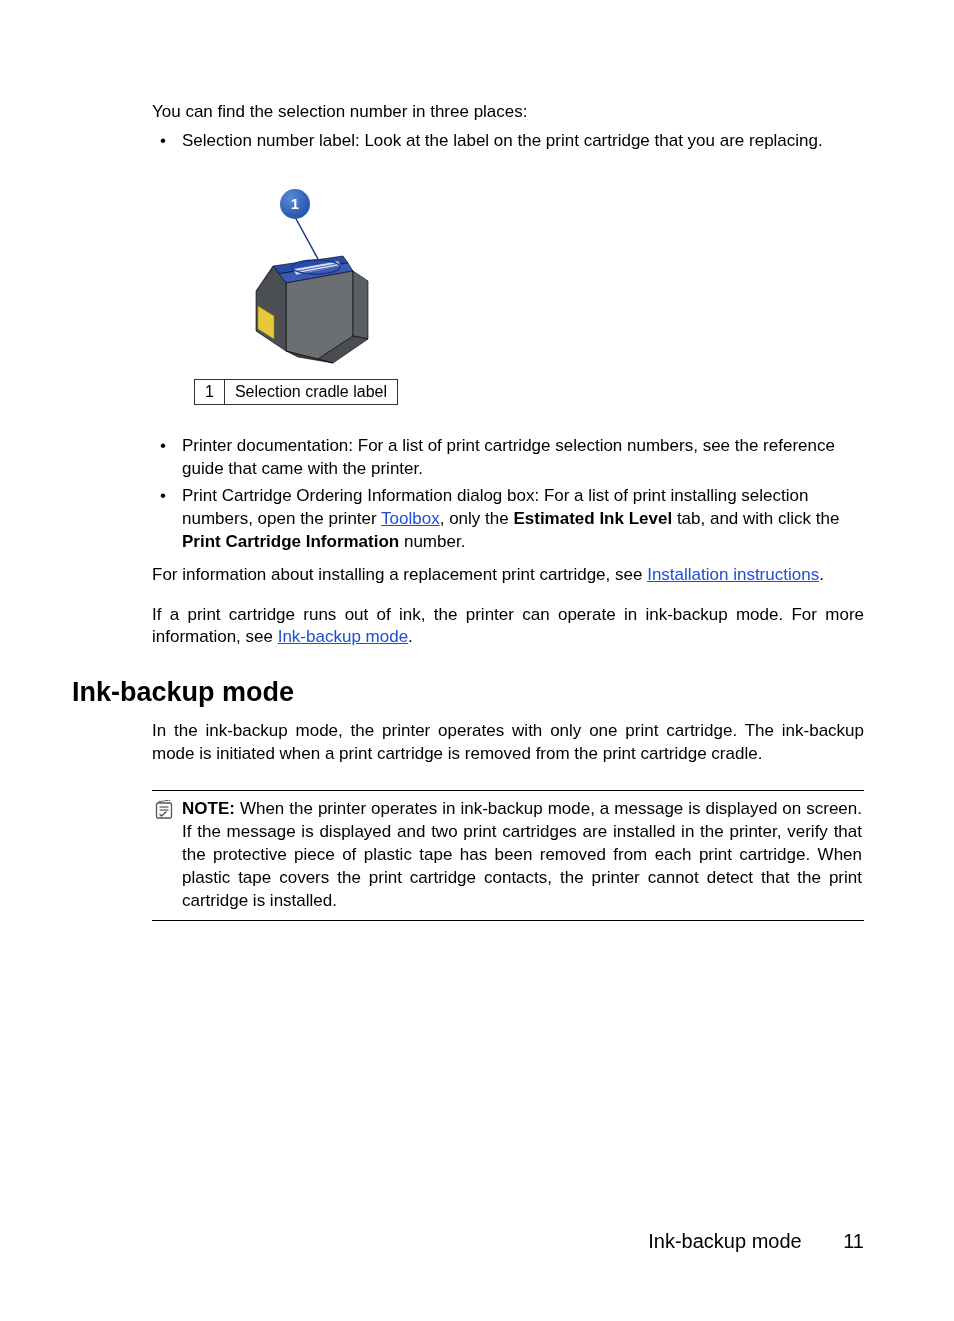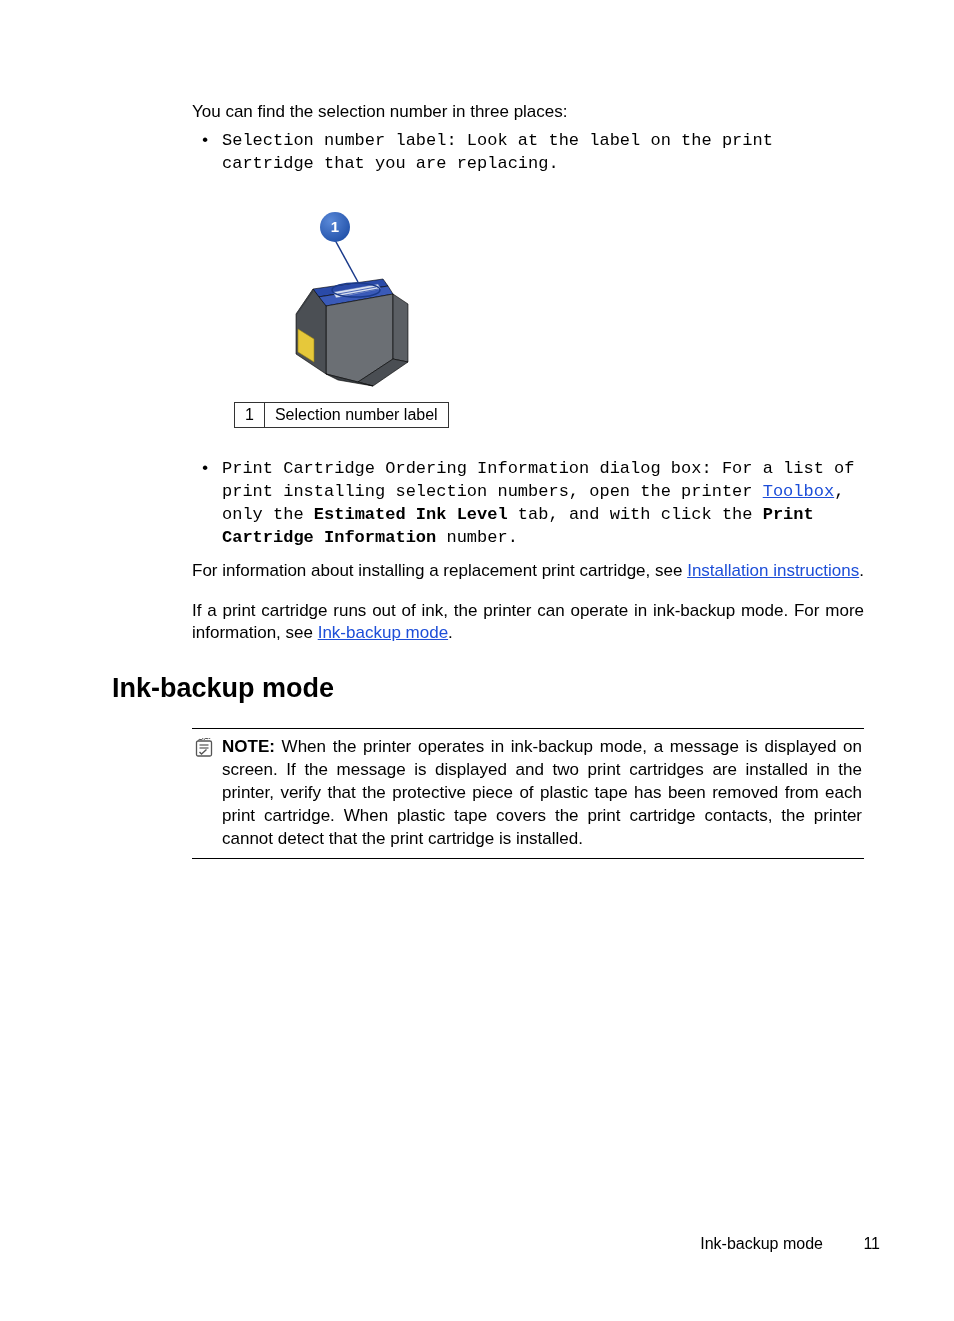--- a/index.html
+++ b/index.html
@@ -8,32 +8,31 @@
     padding: 0;
     font-family: Arial, Helvetica, sans-serif;
     font-size: 17px;
     color: #000;
     background: #fff;
     width: 954px;
     height: 1321px;
     position: relative;
   }
   .page {
-    padding: 84px 90px 0 112px;
+    padding: 84px 90px 0 72px;
   }
   .intro {
     margin-left: 80px;
     margin-bottom: 6px;
     line-height: 1.35;
   }
   ul.bullets {
     margin: 0 0 0 80px;
     padding-left: 30px;
     list-style: none;
-    font-family: Liberation Mono, monospace;
   }
   ul.bullets > li {
     position: relative;
     padding-left: 0;
     margin-bottom: 4px;
     line-height: 1.35;
   }
   ul.bullets > li::before {
     content: "•";
     position: absolute;
@@ -113,22 +112,22 @@
     flex: 1;
     text-align: justify;
   }
   .note-label {
     font-weight: bold;
   }
   .bold { font-weight: bold; }
   .footer {
     position: absolute;
     bottom: 68px;
-    right: 74px;
-    font-size: 16px;
+    right: 90px;
+    font-size: 20px;
   }
   .footer .pagenum {
     margin-left: 36px;
   }
 </style>
 </head>
 <body>
 
 <div class="page">
 
@@ -157,42 +156,44 @@
         <line x1="60" y1="40" x2="98" y2="33" stroke="#2a4aa8" stroke-width="0.8"></line>
         <line x1="62" y1="42" x2="100" y2="35" stroke="#2a4aa8" stroke-width="0.8"></line>
         <ellipse cx="78" cy="36" rx="24" ry="7" fill="none" stroke="#1a3a8a" stroke-width="1.5"></ellipse>
         <polygon points="20,75 36,85 36,108 20,98" fill="#e6c83a" stroke="#9b8410" stroke-width="0.6"></polygon>
       </svg>
     </div>
     <table class="legend-table">
       <tbody>
           <tr>
         <td>1</td>
-        <td>Selection number label</td>
+        <td>Selection cradle label</td>
       </tr>
     </tbody>
       </table>
   </div>
 
   <ul class="bullets" style="margin-top:30px;">
+    <li>Printer documentation: For a list of print cartridge selection numbers, see the reference guide that came with the printer.</li>
     <li>
       <span>Print Cartridge Ordering Information dialog box: For a list of print installing selection numbers, open the printer </span><a class="link" href="#">Toolbox</a><span>, only the </span><span class="bold">Estimated Ink Level</span><span> tab, and with click the </span><span class="bold">Print Cartridge Information</span><span> number.</span>
     </li>
   </ul>
 
   <p class="para" style="text-align:justify;">
     <span>For information about installing a replacement print cartridge, see </span><a class="link" href="#">Installation instructions</a><span>.</span>
   </p>
 
   <p class="para">
     <span>If a print cartridge runs out of ink, the printer can operate in ink-backup mode. For more information, see </span><a class="link" href="#">Ink-backup mode</a><span>.</span>
   </p>
 
   <h2 class="section-heading">Ink-backup mode</h2>
 
+  <p class="para" style="margin-top:4px; text-align:justify;">In the ink-backup mode, the printer operates with only one print cartridge. The ink-backup mode is initiated when a print cartridge is removed from the print cartridge cradle.</p>
 
   <div class="note-box">
     <span class="note-icon">
       <svg width="20" height="20" viewBox="0 0 20 20">
         <rect x="2.5" y="3" width="15" height="15" rx="1.5" fill="none" stroke="#555" stroke-width="1.3"></rect>
         <path d="M4 2.5 l2 -1.5 l1 1 l2 -1.5 l1 1 l2 -1.5 l1 1 l2 -1.5 l1 1.5" fill="none" stroke="#555" stroke-width="1"></path>
         <line x1="5.5" y1="7" x2="14.5" y2="7" stroke="#555" stroke-width="1.2"></line>
         <line x1="5.5" y1="10" x2="14.5" y2="10" stroke="#555" stroke-width="1.2"></line>
         <path d="M5.5 14 l2 2 l5 -4.5" fill="none" stroke="#555" stroke-width="1.4"></path>
       </svg>

